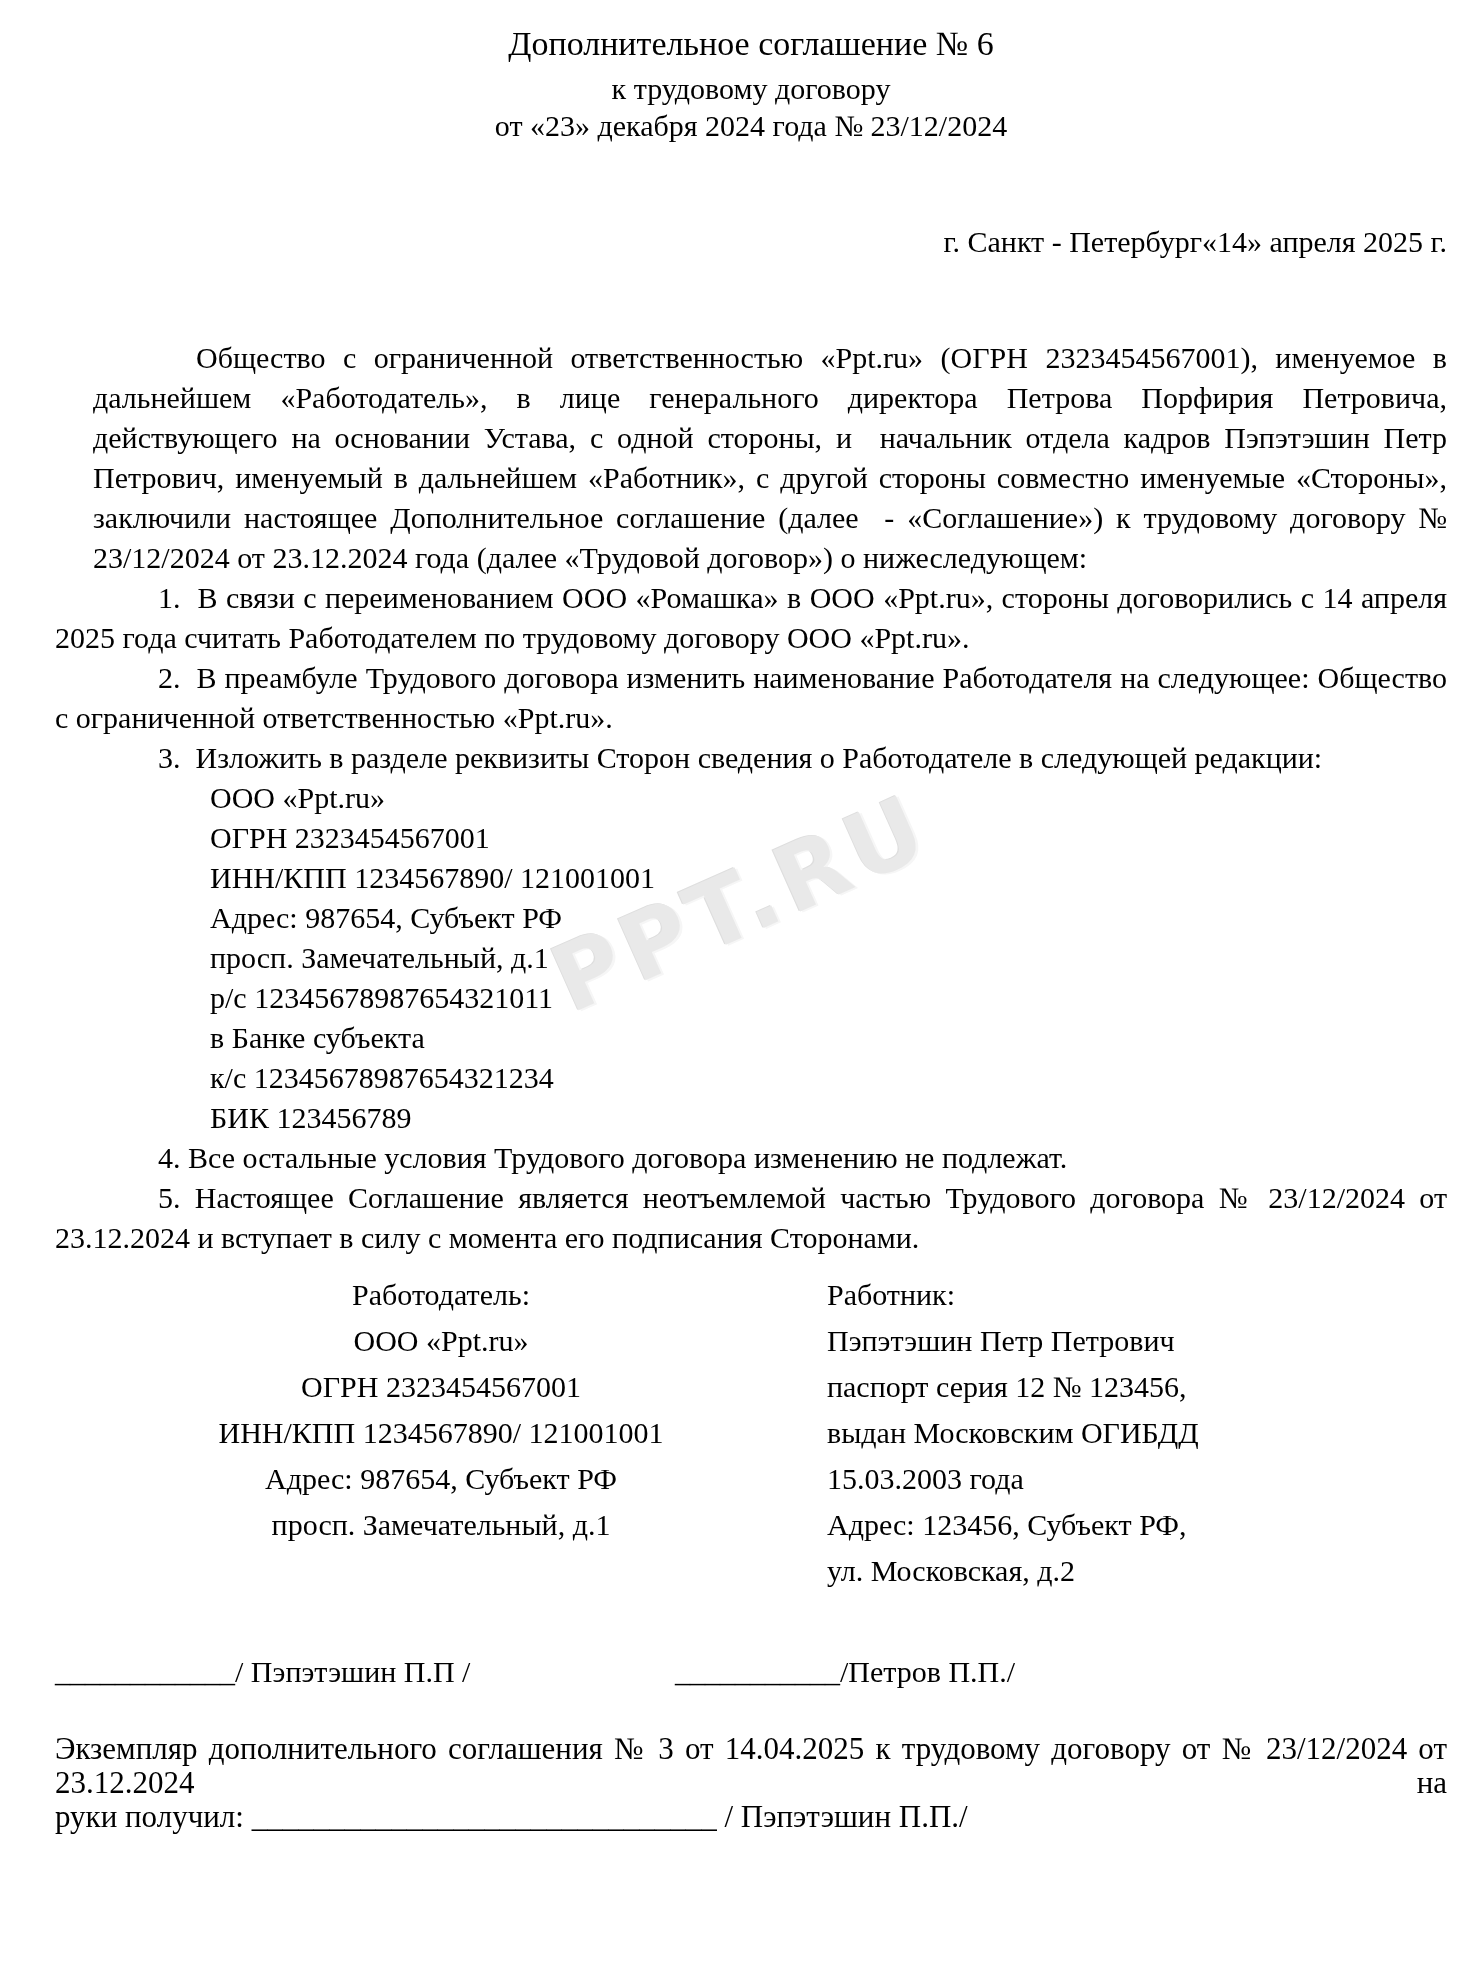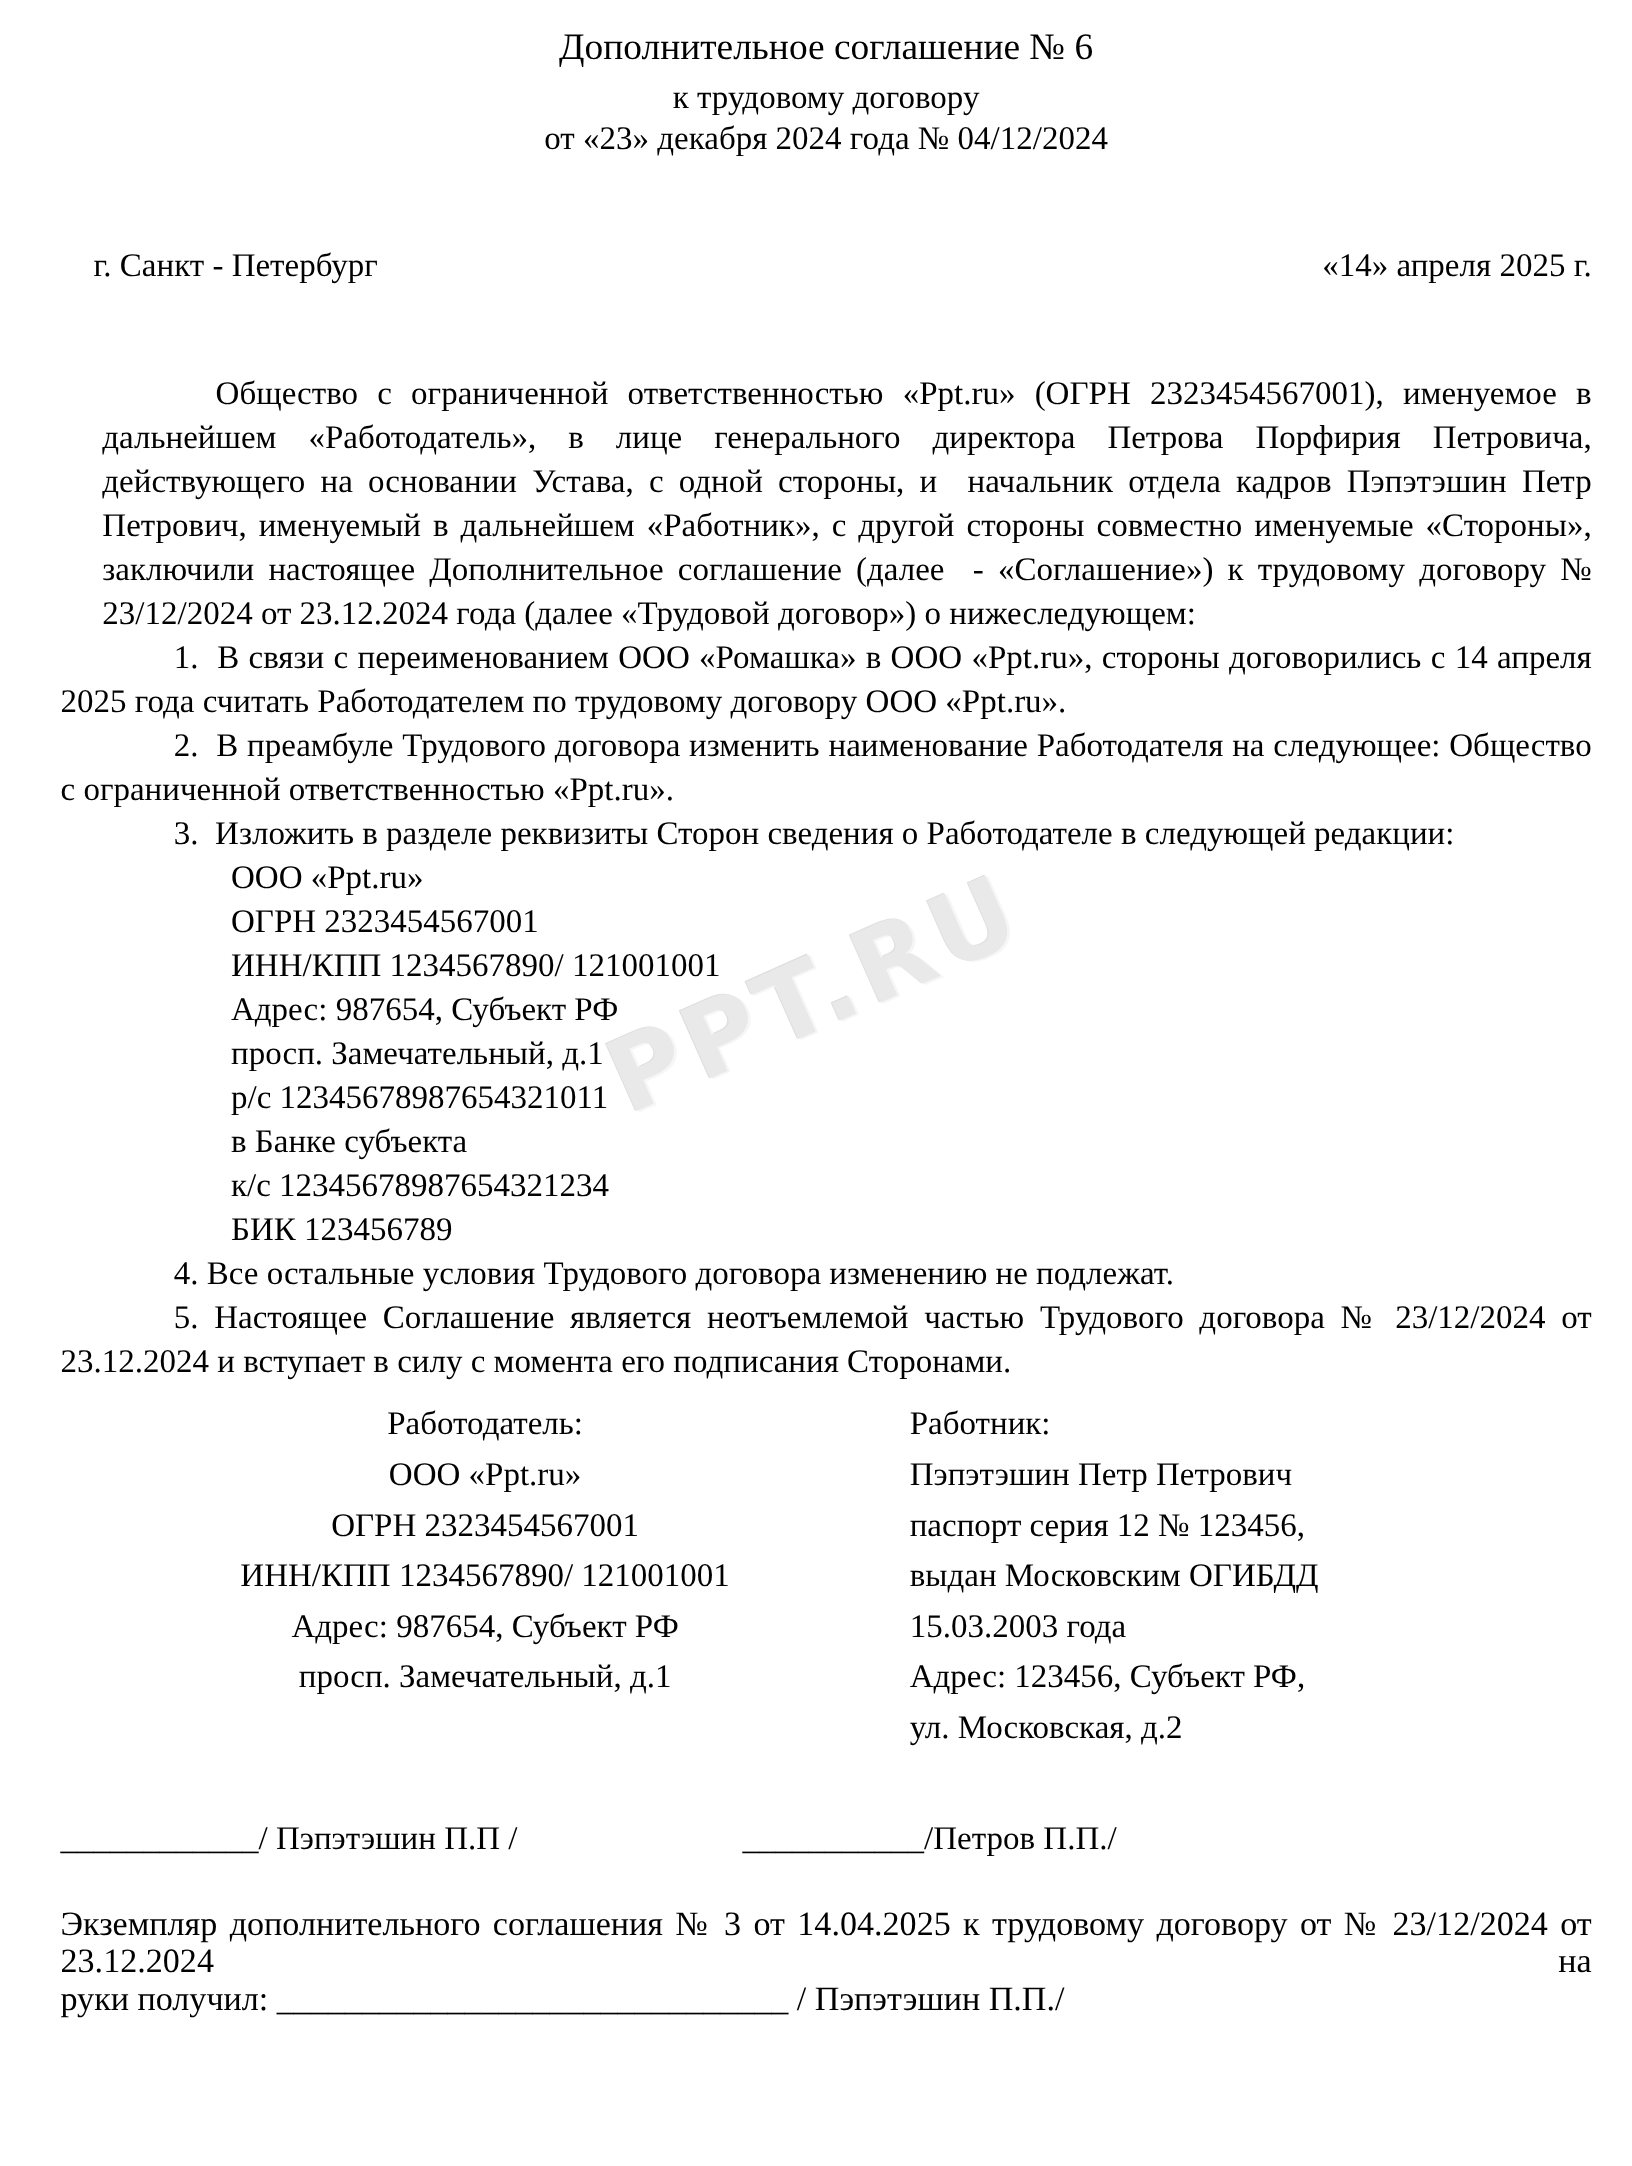--- a/index.html
+++ b/index.html
@@ -25,23 +25,22 @@
     z-index: 1;
     width: 1392px;
   }
   .title-block { text-align: center; }
   .title-line1 { font-size: 34px; line-height: 44px; }
   .title-line2 { font-size: 30px; line-height: 38px; margin-top: 4px; }
   .title-line3 { font-size: 30px; line-height: 36px; }
   .place-date-row {
     margin-top: 80px;
     display: flex;
-    justify-content: space-between;
+    justify-content: flex-end;
     line-height: 36px;
-    margin-left: 30px;
   }
   .preamble {
     margin-top: 78px;
     text-align: justify;
     text-indent: 103px;
     margin-left: 38px;
   }
   .num-item {
     text-align: justify;
     text-indent: 103px;
@@ -97,21 +96,21 @@
 
 <div class="page">
 
   <div class="watermark">PPT.RU</div>
 
   <div class="content">
 
     <div class="title-block">
       <div class="title-line1">Дополнительное соглашение № 6</div>
       <div class="title-line2">к трудовому договору</div>
-      <div class="title-line3">от «23» декабря 2024 года № 04/12/2024</div>
+      <div class="title-line3">от «23» декабря 2024 года № 23/12/2024</div>
     </div>
 
     <div class="place-date-row">
       <span>г. Санкт - Петербург</span>
       <span>«14» апреля 2025 г.</span>
     </div>
 
     <div class="preamble">Общество с ограниченной ответственностью «Ppt.ru» (ОГРН 2323454567001), именуемое в дальнейшем «Работодатель», в лице генерального директора Петрова Порфирия Петровича, действующего на основании Устава, с одной стороны, и &nbsp;начальник отдела кадров Пэпэтэшин Петр Петрович, именуемый в дальнейшем «Работник», с другой стороны совместно именуемые «Стороны», заключили настоящее Дополнительное соглашение (далее &nbsp;- «Соглашение») к трудовому договору № 23/12/2024 от 23.12.2024 года (далее «Трудовой договор») о нижеследующем:</div>
 
     <div class="num-item">1.&nbsp; В связи с переименованием ООО «Ромашка» в ООО «Ppt.ru», стороны договорились с 14 апреля 2025 года считать Работодателем по трудовому договору ООО «Ppt.ru».</div>

